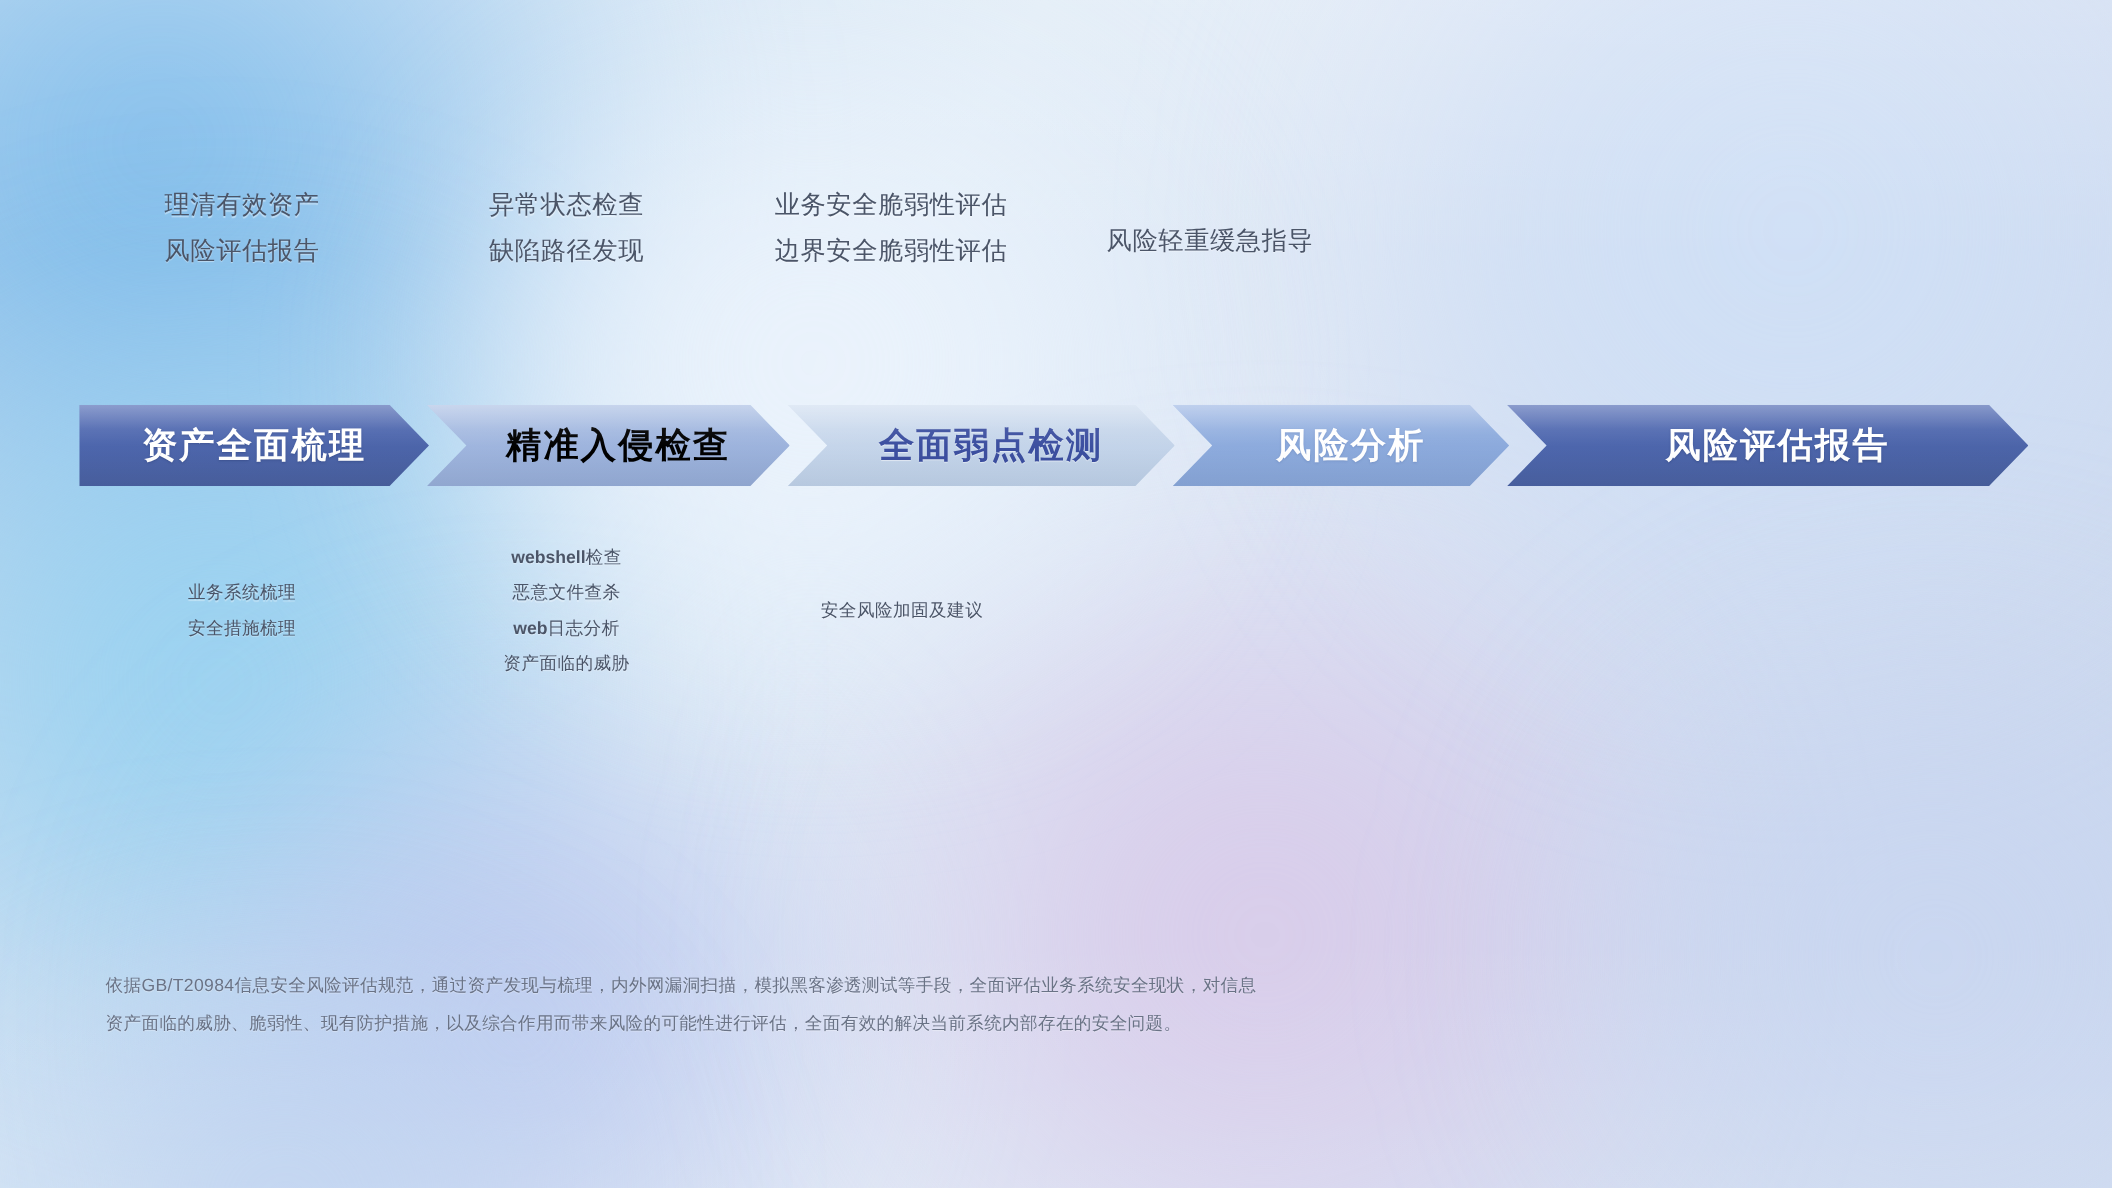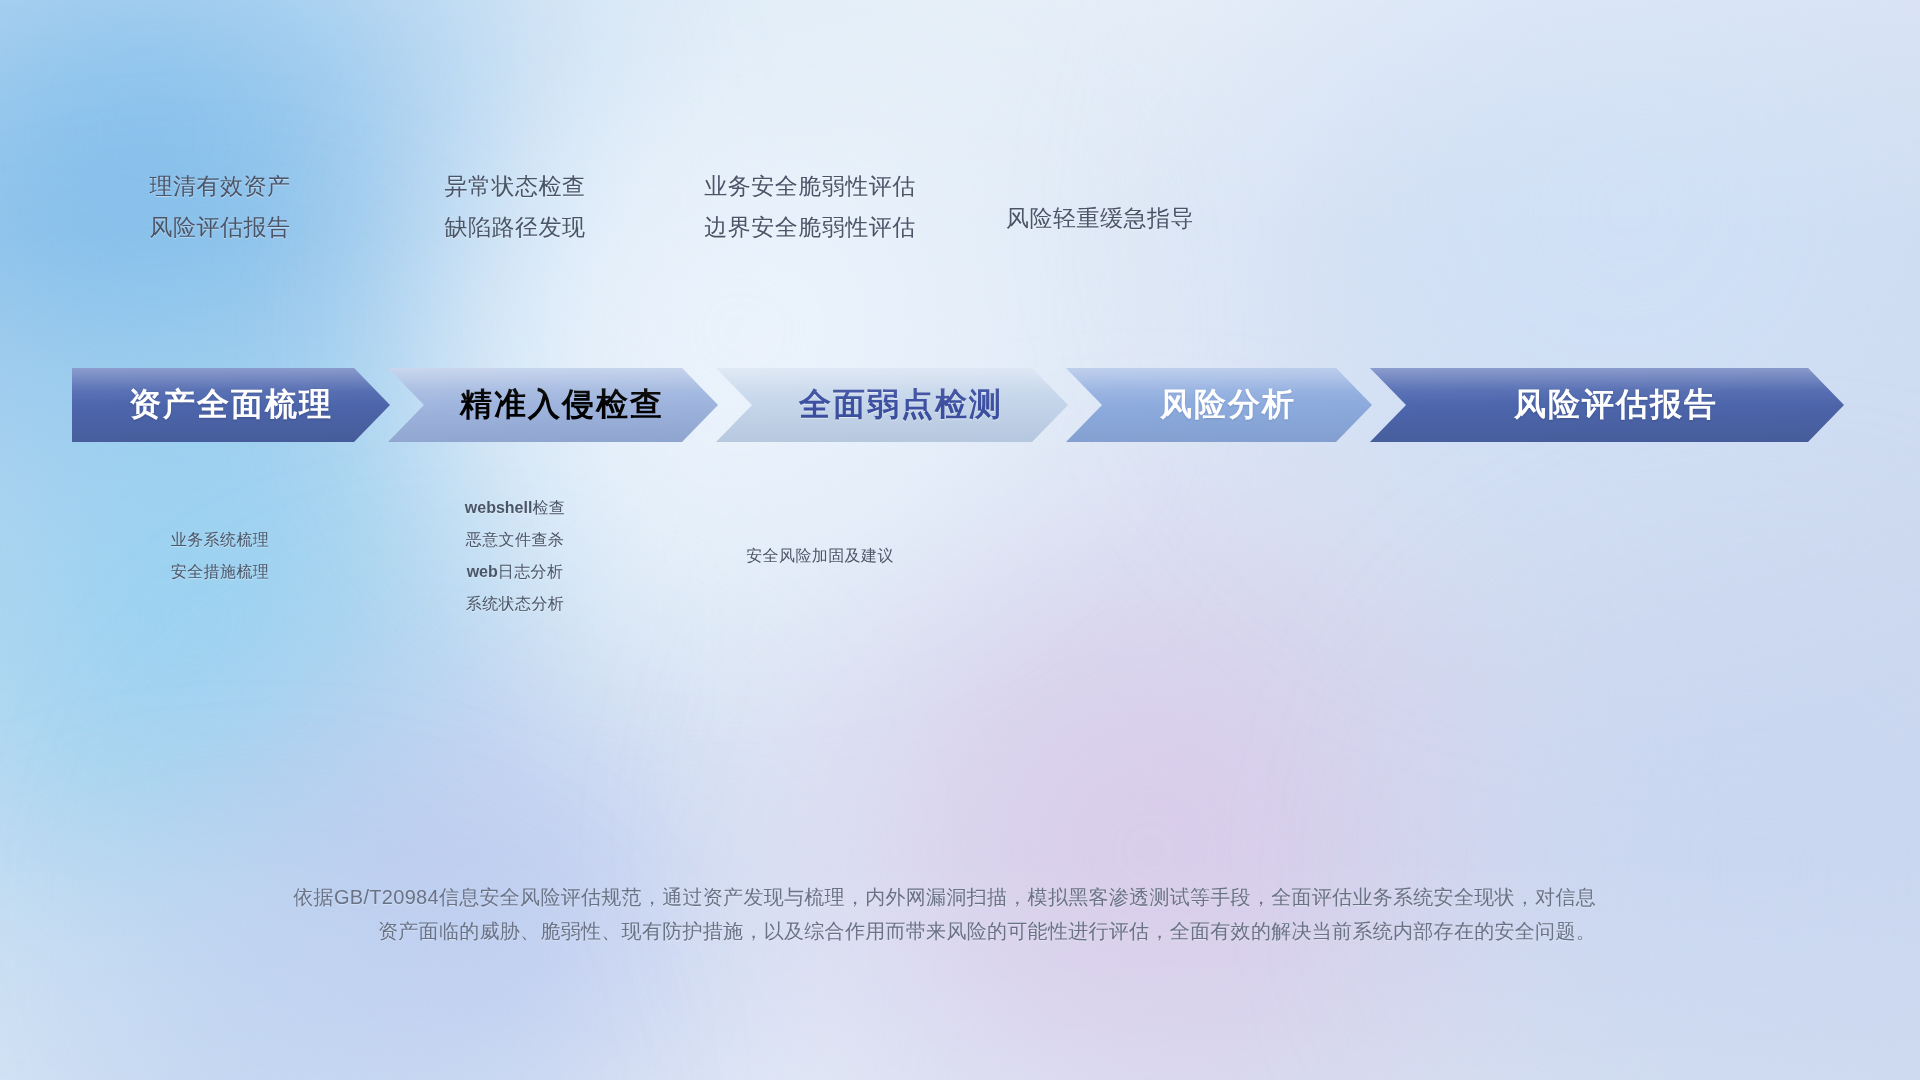--- a/index.html
+++ b/index.html
@@ -82,23 +82,22 @@
   .chev.pale .lbl{color:#3c4fa0;text-shadow:0 1px 1px rgba(255,255,255,.55);}
   .chev .lbl .pad{padding-left:18px;display:inline-block;}
 
   
   .sheen{position:absolute;inset:0;pointer-events:none;
     background:linear-gradient(180deg,rgba(255,255,255,.30) 0%,rgba(255,255,255,.06) 30%,rgba(255,255,255,0) 52%,rgba(0,0,0,.04) 100%);}
 
   
   #footer{
     position:absolute;left:96px;top:880px;width:1500px;
-    font-size:20px;line-height:34px;color:#6a7386;letter-spacing:.3px;
+    font-size:16px;line-height:34px;color:#6a7386;letter-spacing:.3px;
     text-shadow:0 1px 1px rgba(255,255,255,.35);
-    text-align:right;
   }
   #footer p{margin:0;}
 </style>
 </head>
 <body>
 
 <div id="bg">
   <div class="base"></div>
   <div class="b b1"></div>
     <div class="b b2"></div>
@@ -166,21 +165,21 @@
 
       <div class="col w1">
         <div class="botline">业务系统梳理</div>
         <div class="botline">安全措施梳理</div>
       </div>
 
       <div class="col w2">
         <div class="botline"><span class="lat">webshell</span><span>检查</span></div>
         <div class="botline">恶意文件查杀</div>
         <div class="botline"><span class="lat">web</span><span>日志分析</span></div>
-        <div class="botline">系统状态分析</div>
+        <div class="botline">资产面临的威胁</div>
       </div>
 
 
 
       <div class="col w5">
         <div class="botline">安全风险加固及建议</div>
       </div>
 
     </div>
   </div>

